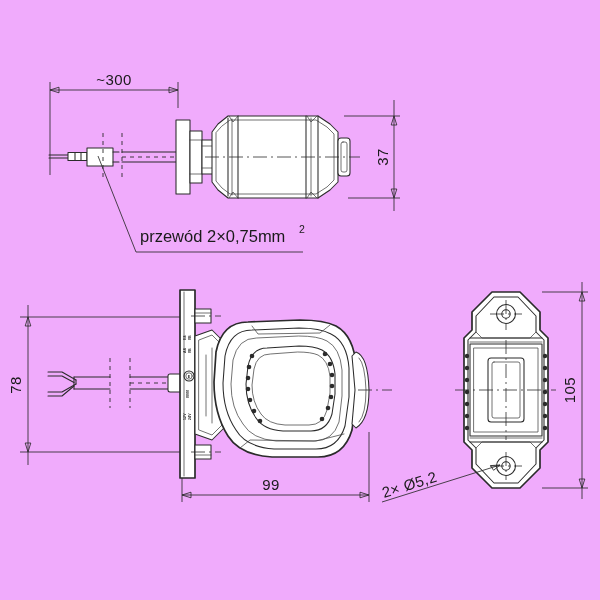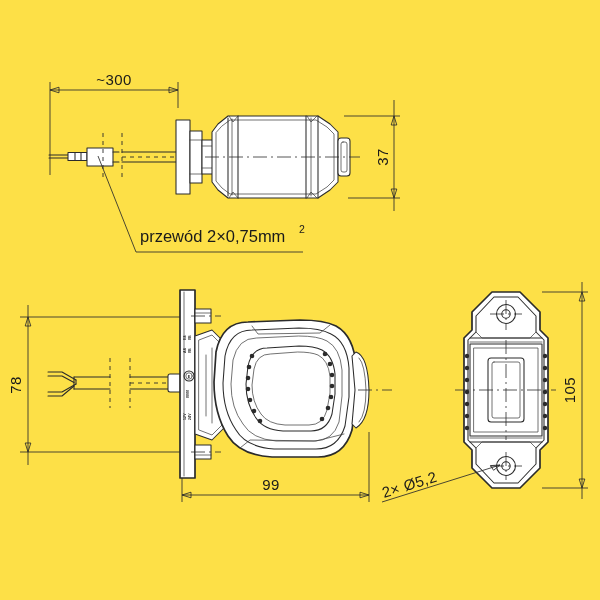--- a/index.html
+++ b/index.html
@@ -9,21 +9,21 @@
     background: #ffffff;
   }
   body {
     font-family: "Liberation Sans", sans-serif;
     color: #1a1a1a;
   }
   #sheet {
     position: relative;
     width: 600px;
     height: 600px;
-    background: #fde047;
+    background: #f0abfc;
     overflow: hidden;
   }
   #sheet svg {
     display: block;
     width: 600px;
     height: 600px;
   }
   .ln   { stroke: #2b2b2b; stroke-width: 1.05; fill: none; stroke-linejoin: round; stroke-linecap: round; }
   .lnth { stroke: #2b2b2b; stroke-width: 1.7;  fill: none; stroke-linejoin: round; stroke-linecap: round; }
   .lnf  { stroke: #3a3a3a; stroke-width: 0.72; fill: none; stroke-linejoin: round; stroke-linecap: round; }

